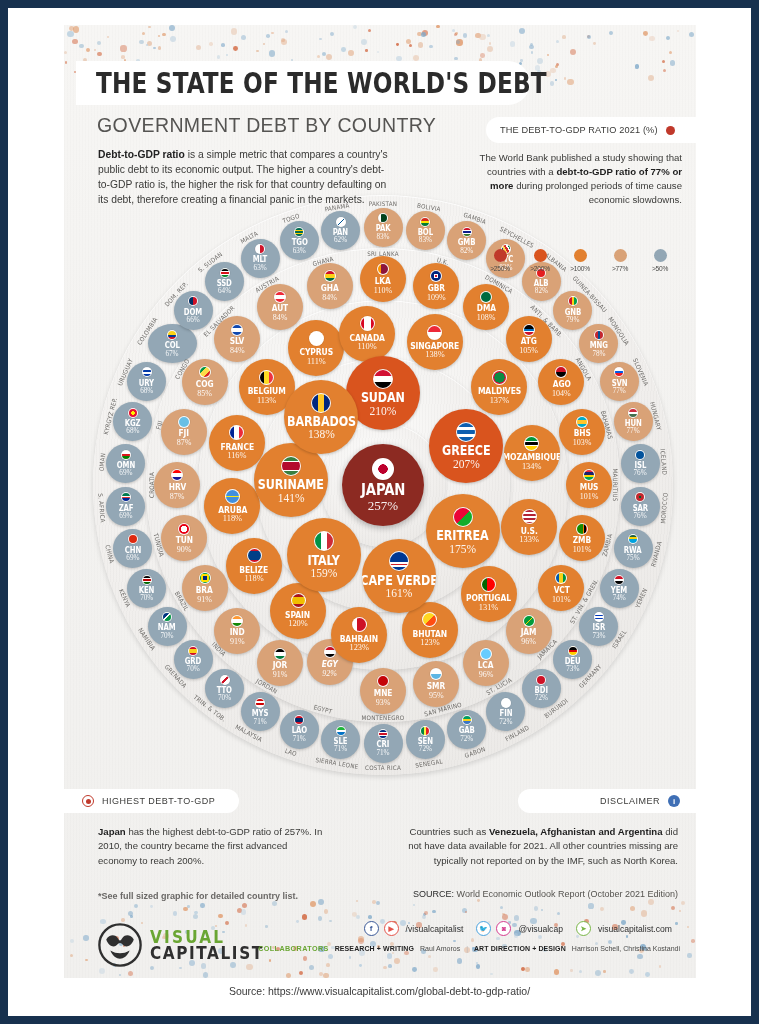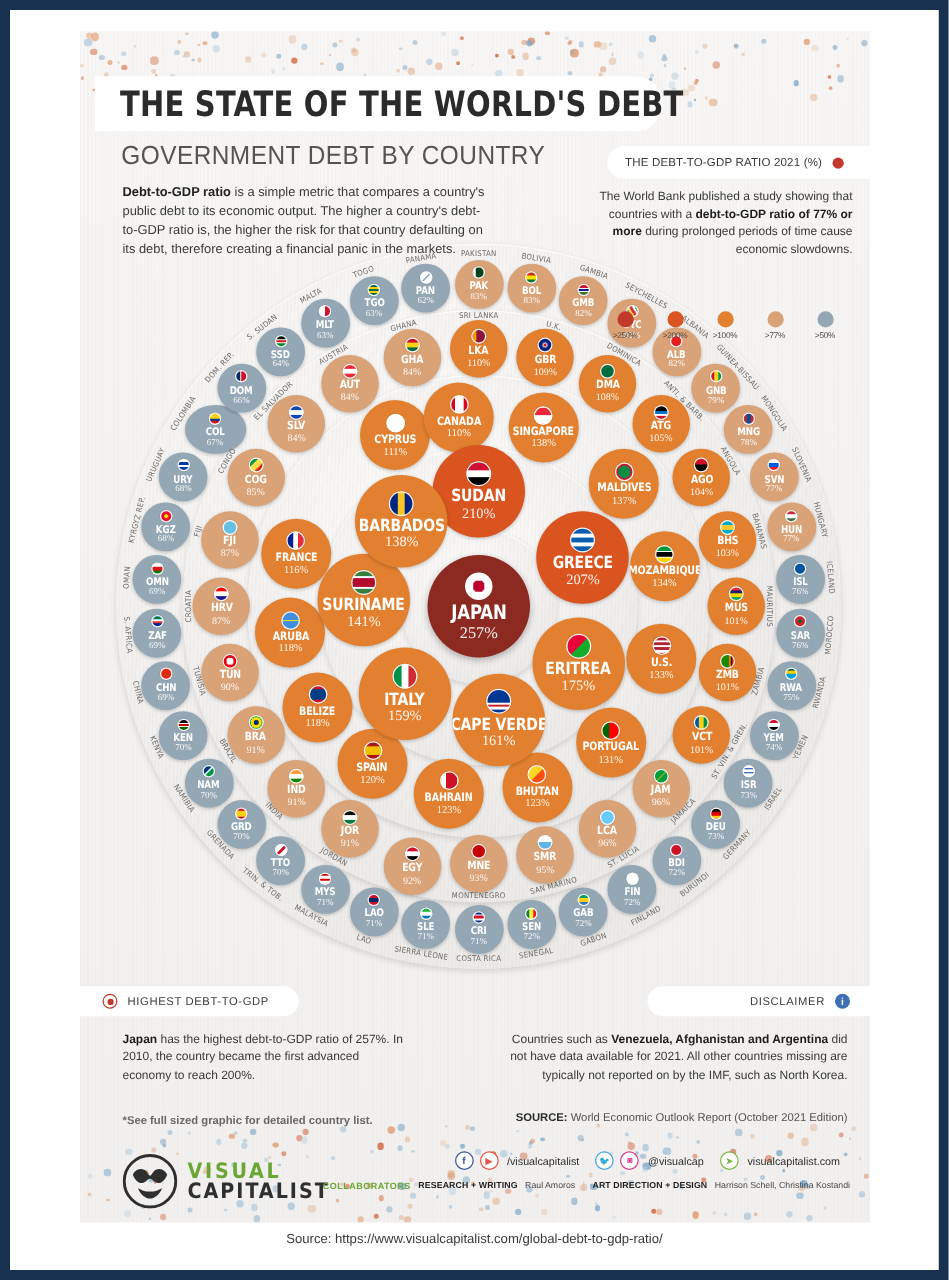--- a/index.html
+++ b/index.html
@@ -179,21 +179,21 @@
   }
   .foot-right-txt {
     position: absolute; right: 18px; top: 800px; width: 270px;
     font-size: 9.6px; line-height: 1.5; color: #3a3a38; text-align: right; z-index: 7;
   }
   .foot-right-txt b { font-weight: 700; color:#1e1e1e; }
   .source-line {
     position: absolute; right: 18px; top: 864px; width: 300px;
     font-size: 9px; color: #55534f; text-align: right; z-index: 7;
   }
-  .source-line b { font-weight: 700; color: #2b2b2b; margin-top: 33px; }
+  .source-line b { font-weight: 400; color: #2b2b2b; margin-top: 33px; }
 
   
   .brandbar { position: absolute; left: 0; top: 890px; width: 632px; height: 63px; z-index: 7; }
   .vc-logo { position: absolute; left: 34px; top: 8px; display: flex; align-items: center; gap: 8px; }
   .vc-mark { width: 44px; height: 44px; }
   .vc-words { line-height: 0.95; }
   .vc-words .w1 { font-family:"DejaVu Sans Condensed","Liberation Sans",sans-serif; font-size: 17px; font-weight: 700; letter-spacing: 2.2px; color: #6aa633; }
   .vc-words .w2 { font-family:"DejaVu Sans Condensed","Liberation Sans",sans-serif; font-size: 17px; font-weight: 700; letter-spacing: 1.6px; color: #2f2f2f; }
   .social { position: absolute; right: 16px; top: 6px; display: flex; align-items: center; gap: 5px; }
   .sico { width: 15px; height: 15px; border-radius: 50%; display:flex; align-items:center; justify-content:center; font-size: 8px; font-weight: 700; background: #fff; }
@@ -675,20 +675,25 @@
         <div class="node" title="Aruba 118%" style="width: 56px; height: 56px; background: rgb(226, 128, 47); z-index: 30; left: 121.479px; top: 293.154px;">
           <div class="flag" style="width: 15px; height: 15px; background: linear-gradient(rgb(65, 143, 222) 0px, rgb(65, 143, 222) 45%, rgb(249, 232, 20) 45%, rgb(249, 232, 20) 55%, rgb(65, 143, 222) 55%); margin-bottom: 1.68px;"></div>
           <div class="nm" style="font-size: 9.2px;">ARUBA</div>
           <div class="vl" style="font-size: 8.4px; margin-top: 1px;">118%</div>
         </div>
         <div class="node" title="France 116%" style="width: 56px; height: 56px; background: rgb(226, 128, 47); z-index: 30; left: 125.888px; top: 230.103px;">
           <div class="flag" style="width: 15px; height: 15px; background: linear-gradient(90deg, rgb(0, 35, 149) 0px, rgb(0, 35, 149) 33%, rgb(255, 255, 255) 33%, rgb(255, 255, 255) 66%, rgb(237, 41, 57) 66%); margin-bottom: 1.68px;"></div>
           <div class="nm" style="font-size: 9.2px;">FRANCE</div>
           <div class="vl" style="font-size: 8.4px; margin-top: 1px;">116%</div>
         </div>
+        <div class="node" title="Belgium 113%" style="width: 56px; height: 56px; background: rgb(226, 128, 47); z-index: 30; left: 155.561px; top: 174.296px;">
+          <div class="flag" style="width: 15px; height: 15px; background: linear-gradient(90deg, rgb(0, 0, 0) 0px, rgb(0, 0, 0) 33%, rgb(253, 218, 36) 33%, rgb(253, 218, 36) 66%, rgb(239, 51, 64) 66%); margin-bottom: 1.68px;"></div>
+          <div class="nm" style="font-size: 9.2px;">BELGIUM</div>
+          <div class="vl" style="font-size: 8.4px; margin-top: 1px;">113%</div>
+        </div>
         <div class="node" title="Cyprus 111%" style="width: 56px; height: 56px; background: rgb(226, 128, 47); z-index: 30; left: 205.368px; top: 135.383px;">
           <div class="flag" style="width: 15px; height: 15px; background: linear-gradient(rgb(255, 255, 255) 0px, rgb(255, 255, 255) 100%); margin-bottom: 1.68px;"></div>
           <div class="nm" style="font-size: 9.2px;">CYPRUS</div>
           <div class="vl" style="font-size: 8.4px; margin-top: 1px;">111%</div>
         </div>
         <div class="node" title="Canada 110%" style="width: 56px; height: 56px; background: rgb(226, 128, 47); z-index: 30; left: 256.112px; top: 120.833px;">
           <div class="flag" style="width: 15px; height: 15px; background: linear-gradient(90deg, rgb(216, 6, 33) 0px, rgb(216, 6, 33) 25%, rgb(255, 255, 255) 25%, rgb(255, 255, 255) 75%, rgb(216, 6, 33) 75%); margin-bottom: 1.68px;"></div>
           <div class="nm" style="font-size: 9.2px;">CANADA</div>
           <div class="vl" style="font-size: 8.4px; margin-top: 1px;">110%</div>
         </div>
@@ -763,21 +768,21 @@
           <div class="nm" style="font-size: 9px;">SMR</div>
           <div class="vl" style="font-size: 8px; margin-top: 1px;">95%</div>
         </div>
         <div class="olabel" style="left: 360.046px; top: 524.095px; transform: translate(-50%, -50%) rotate(-15deg); z-index: 25;">SAN MARINO</div>
         <div class="node" title="Montenegro 93%" style="width: 46px; height: 46px; background: rgb(217, 162, 119); z-index: 26; left: 277px; top: 483px;">
           <div class="flag" style="width: 12px; height: 12px; background: linear-gradient(rgb(196, 3, 8) 0px, rgb(196, 3, 8) 100%); margin-bottom: 1.38px;"></div>
           <div class="nm" style="font-size: 9px;">MNE</div>
           <div class="vl" style="font-size: 8px; margin-top: 1px;">93%</div>
         </div>
         <div class="olabel" style="left: 300px; top: 532px; transform: translate(-50%, -50%) rotate(0deg); z-index: 25;">MONTENEGRO</div>
-        <div class="node" title="Egypt 92%" style="width: 46px; height: 46px; background: rgb(217, 162, 119); z-index: 26; left: 223.683px; top: 485px;">
+        <div class="node" title="Egypt 92%" style="width: 46px; height: 46px; background: rgb(217, 162, 119); z-index: 26; left: 223.683px; top: 454px; font-style: italic;">
           <div class="flag" style="width: 12px; height: 12px; background: linear-gradient(rgb(206, 17, 38) 0px, rgb(206, 17, 38) 33%, rgb(255, 255, 255) 33%, rgb(255, 255, 255) 66%, rgb(0, 0, 0) 66%); margin-bottom: 1.38px;"></div>
           <div class="nm" style="font-size: 9px;">EGY</div>
           <div class="vl" style="font-size: 8px; margin-top: 1px;">92%</div>
         </div>
         <div class="olabel" style="left: 239.954px; top: 524.095px; transform: translate(-50%, -50%) rotate(15deg); z-index: 25;">EGYPT</div>
         <div class="node" title="Jordan 91%" style="width: 46px; height: 46px; background: rgb(217, 162, 119); z-index: 26; left: 174px; top: 455.401px;">
           <div class="flag" style="width: 12px; height: 12px; background: linear-gradient(rgb(0, 0, 0) 0px, rgb(0, 0, 0) 33%, rgb(255, 255, 255) 33%, rgb(255, 255, 255) 66%, rgb(0, 122, 61) 66%); margin-bottom: 1.38px;"></div>
           <div class="nm" style="font-size: 9px;">JOR</div>
           <div class="vl" style="font-size: 8px; margin-top: 1px;">91%</div>
         </div>

